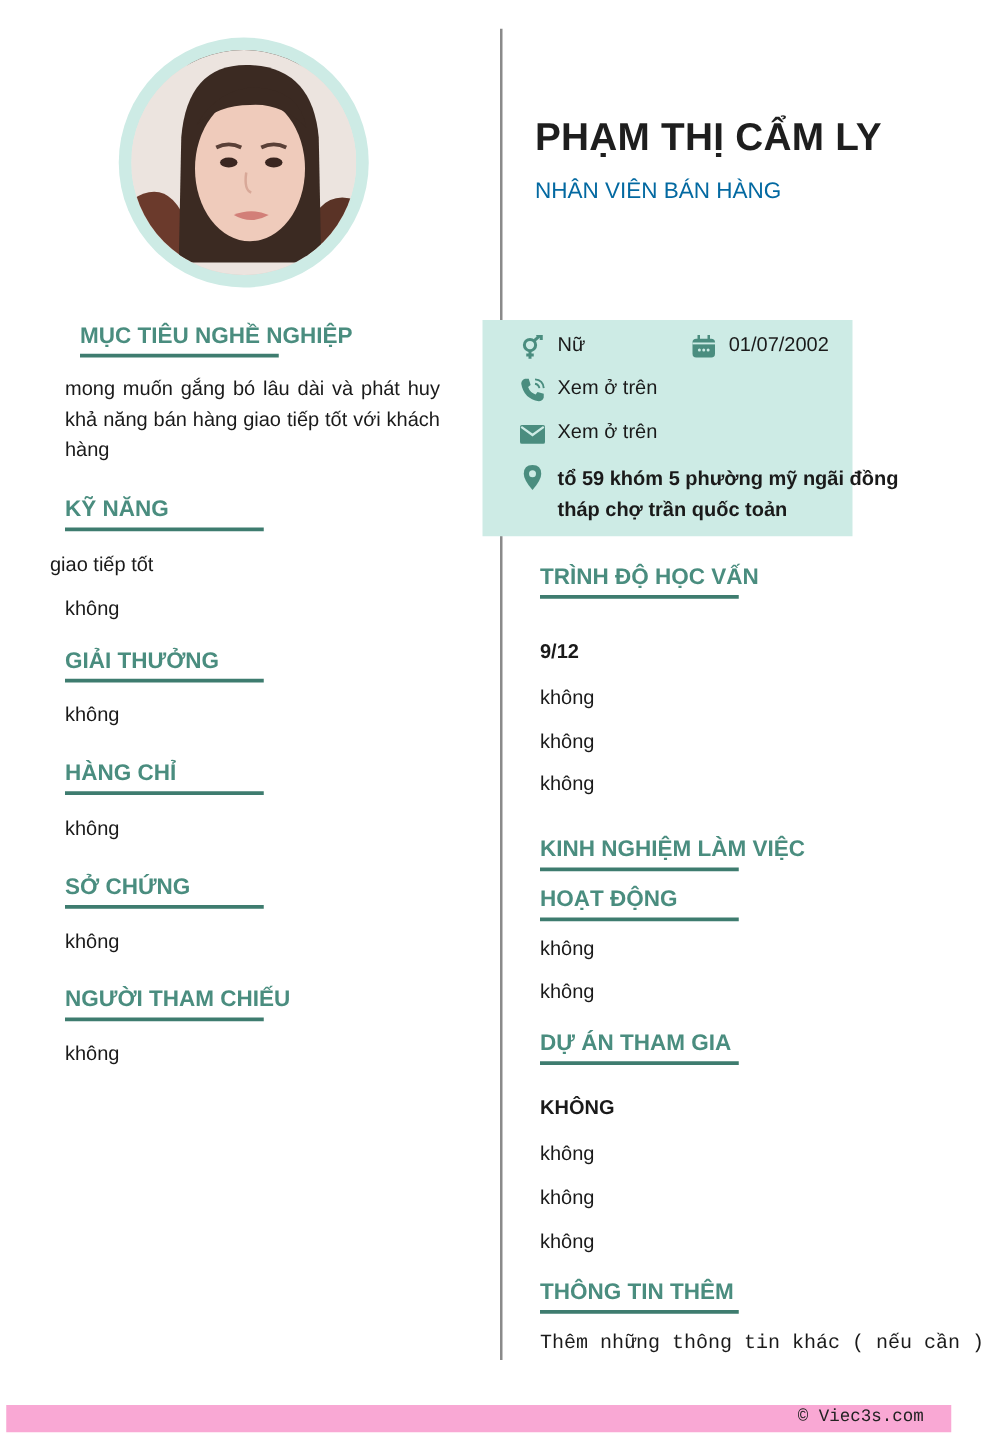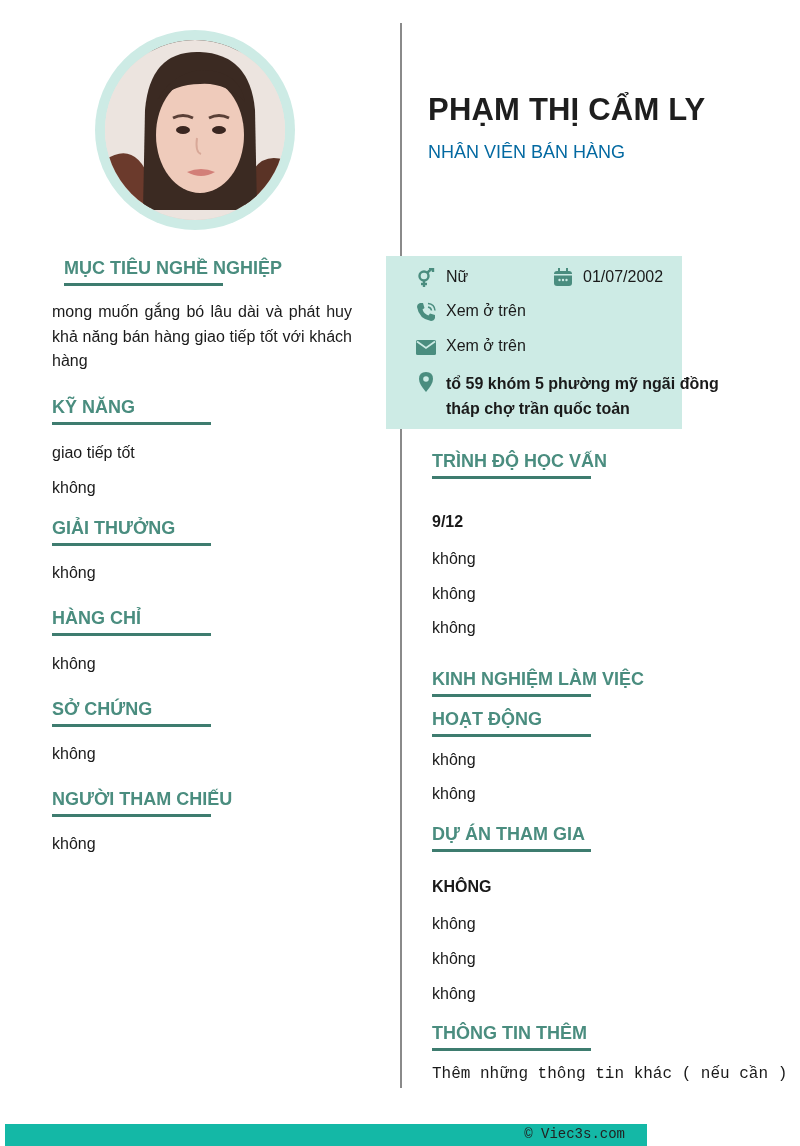--- a/index.html
+++ b/index.html
@@ -44,21 +44,21 @@
   .c-row { position: absolute; display: flex; align-items: flex-start; font-size: 16px; color: #1a1a1a; }
   .c-ico { width: 20px; height: 20px; margin-right: 10px; flex: none; }
   .c-ico svg { display: block; }
 
   
   .right { position: absolute; left: 432px; width: 340px; }
   .bold { font-weight: bold; }
 
   
   .footer {
-    position: absolute; left: 5px; top: 1124px; width: 642px; height: 22px; background: #14b8a6;
+    position: absolute; left: 5px; top: 1124px; width: 756px; height: 22px; background: #f9a8d4;
   }
   .footer-text {
     position: absolute; right: 22px; top: 2px; font-family: "Liberation Mono", "DejaVu Sans Mono", monospace;
     font-size: 14px; color: #222;
   }
 </style>
 </head>
 <body>
 
 <div class="divider"></div>
@@ -145,21 +145,21 @@
 </div>
 
 <div class="left" style="top:258px;margin-left:12px;">
   <h2 class="sec-title">MỤC TIÊU NGHỀ NGHIỆP</h2>
 </div>
 <p class="body-text justify" style="position:absolute; left:52px; top:300px; width:300px; margin:0;">mong muốn gắng bó lâu dài và phát huy khả năng bán hàng giao tiếp tốt với khách hàng</p>
 
 <div class="left" style="top:397px;">
   <h2 class="sec-title">KỸ NĂNG</h2>
 </div>
-<p class="item" style="position:absolute; left:52px; top:443px;">giao tiếp tốt</p>
+<p class="item" style="position:absolute; left:40px; top:443px;">giao tiếp tốt</p>
 <p class="item" style="position:absolute; left:52px; top:478px;">không</p>
 
 <div class="left" style="top:518px;">
   <h2 class="sec-title">GIẢI THƯỞNG</h2>
 </div>
 <p class="item" style="position:absolute; left:52px; top:563px;">không</p>
 
 <div class="left" style="top:608px;">
   <h2 class="sec-title">HÀNG CHỈ</h2>
 </div>

